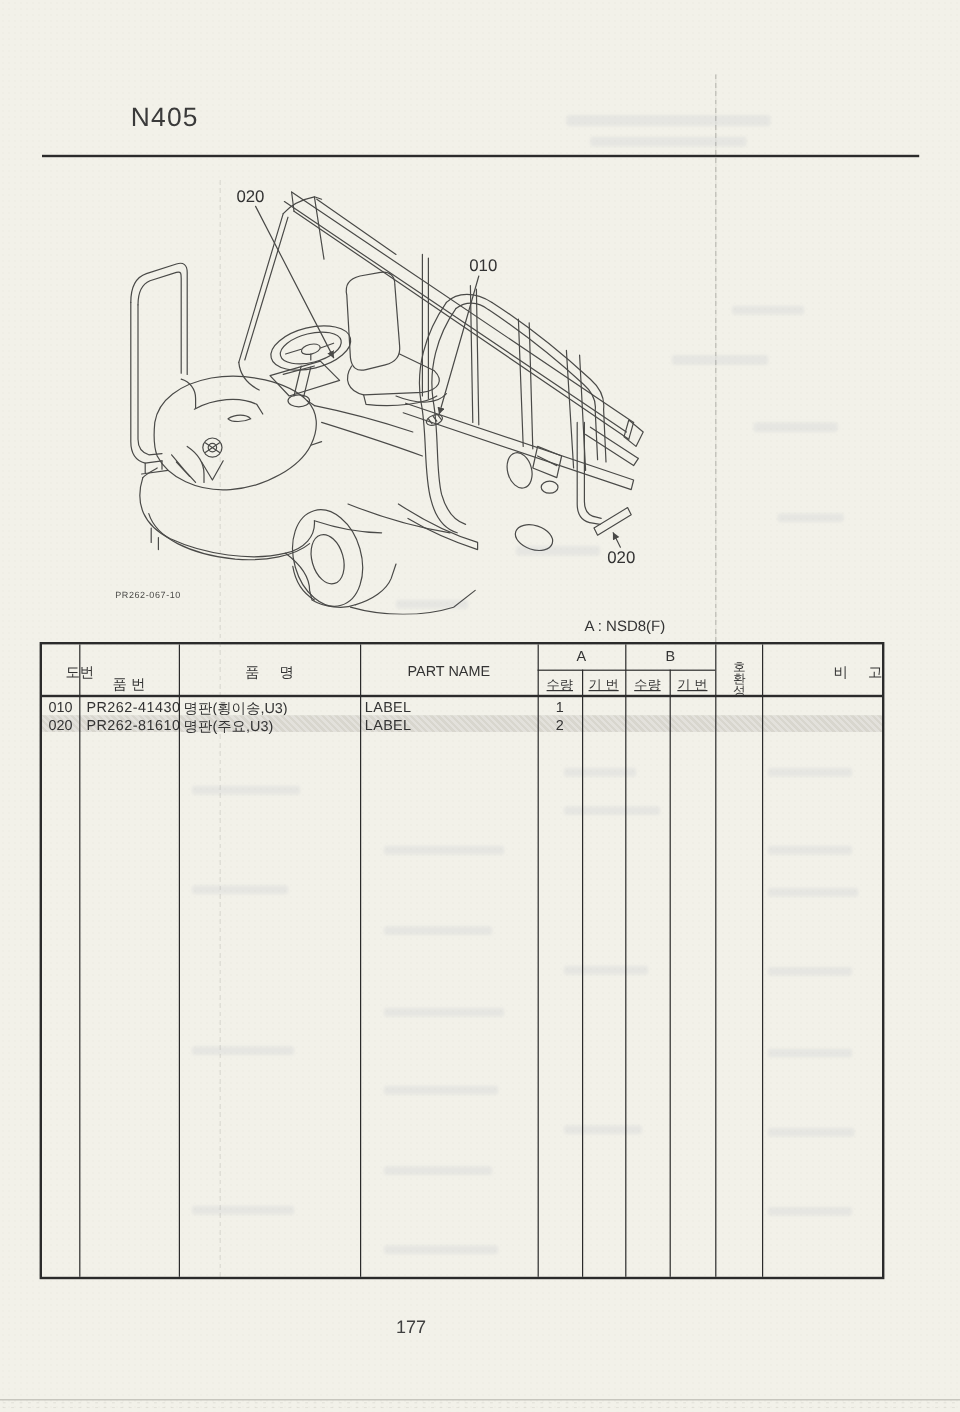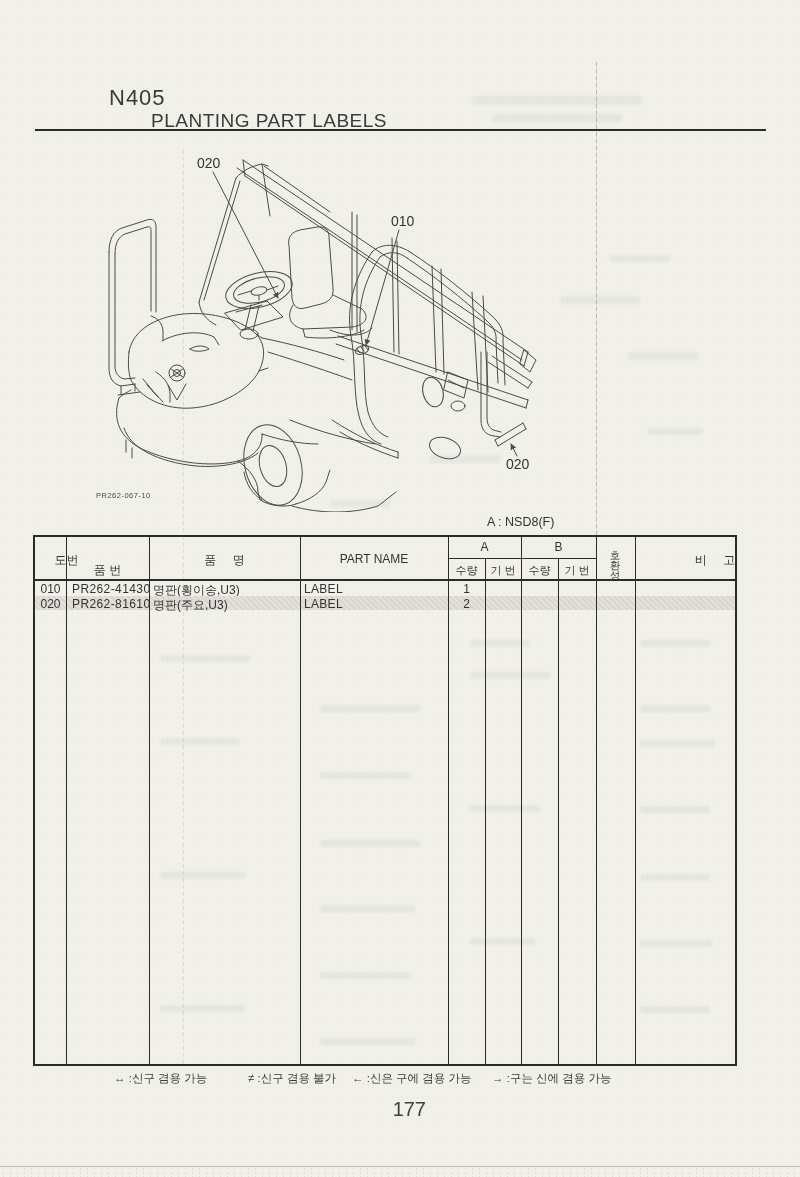--- a/index.html
+++ b/index.html
@@ -19,35 +19,35 @@
   
   .diagram{position:absolute;left:50px;top:140px;width:510px;height:372px;}
   .model-note{position:absolute;left:487px;top:515px;font-size:12.5px;color:#333;}
   
   .tbl{position:absolute;left:33px;top:535px;width:704px;height:531px;border:2px solid #2b2b2b;box-sizing:border-box;}
   .vl{position:absolute;top:0;bottom:0;width:1px;background:#2b2b2b;z-index:3;}
   .vl.sub{top:21px;}
   .hl{position:absolute;height:1px;background:#2b2b2b;z-index:3;}
   .hl.head{left:0;right:0;top:42px;height:2px;}
   .hcell{position:absolute;font-size:12px;color:#333;text-align:center;z-index:4;}
-  .hcell.small{font-size:11px;}
+  .hcell.small{font-size:11px;text-decoration:underline;}
   .compat{position:absolute;left:561px;top:1px;width:39px;height:41px;display:flex;align-items:center;justify-content:center;
     writing-mode:vertical-rl;text-orientation:upright;font-size:10.5px;letter-spacing:-1px;z-index:4;color:#333;}
   .row{position:absolute;left:0;right:0;height:15px;font-size:12px;z-index:2;color:#333;}
   .row .c{position:absolute;top:1px;}
   .shade{background:#d8d6ce;background-image:repeating-linear-gradient(45deg,rgba(255,255,255,.28) 0 2px,transparent 2px 4px);}
   .c-no{left:0;width:31px;text-align:center;}
   .c-pn{left:37px;letter-spacing:.4px;text-align:right;}
   .c-nm{left:118px;}
   .c-en{left:269px;letter-spacing:.3px;}
   .c-qa{left:413px;width:37px;text-align:center;}
   
   .legend{position:absolute;left:0;top:1071px;width:800px;height:16px;font-size:11.5px;color:#3a3a3a;z-index:4;}
   .legend .item{position:absolute;white-space:pre;}
-  .pageno{position:absolute;left:330px;top:1098px;width:96px;text-align:right;font-size:20px;color:#3f3f3f;}
+  .pageno{position:absolute;left:330px;top:1098px;width:96px;text-align:left;font-size:15px;color:#3f3f3f;}
   
   .g{position:absolute;background:rgba(125,138,165,.10);filter:blur(1.2px);border-radius:2px;z-index:1;}
   .fold1{position:absolute;left:183px;top:150px;width:1px;height:915px;z-index:1;
     background:repeating-linear-gradient(180deg,rgba(100,100,92,.16) 0 4px,transparent 4px 7px);}
   .fold2{position:absolute;left:596px;top:62px;width:1px;height:473px;z-index:1;
     background:repeating-linear-gradient(180deg,rgba(90,90,84,.38) 0 4px,rgba(90,90,84,.10) 4px 7px);}
   .scan-edge{position:absolute;left:0;top:1166px;width:800px;height:1px;background:rgba(110,110,100,.4);}
   .scan-speck{position:absolute;left:0;top:1167px;width:800px;height:10px;
     background-image:radial-gradient(rgba(100,100,90,.25) 1px,transparent 1px);background-size:7px 4px;opacity:.5;}
 </style>
@@ -84,21 +84,20 @@
   <div class="g" style="left:640px;top:874px;width:70px;height:7px"></div>
   <div class="g" style="left:320px;top:905px;width:95px;height:7px"></div>
   <div class="g" style="left:470px;top:938px;width:65px;height:7px"></div>
   <div class="g" style="left:640px;top:940px;width:72px;height:7px"></div>
   <div class="g" style="left:320px;top:972px;width:90px;height:7px"></div>
   <div class="g" style="left:160px;top:1005px;width:85px;height:7px"></div>
   <div class="g" style="left:640px;top:1006px;width:70px;height:7px"></div>
   <div class="g" style="left:320px;top:1038px;width:95px;height:7px"></div>
 
   <div class="t-code">N405</div>
-  <div class="t-en">PLANTING PART LABELS</div>
   <div class="t-rule"></div>
 
   <svg class="diagram" viewBox="50 140 510 372" fill="none" stroke="#4a4a48" stroke-width="1" stroke-linecap="round" stroke-linejoin="round">
     <defs>
       <marker id="arw" markerWidth="7" markerHeight="7" refX="5.5" refY="3" orient="auto">
         <path d="M0,0 L6,3 L0,6 Z" fill="#4a4a48" stroke="none"></path>
       </marker>
     </defs>
 
     <g>
@@ -259,22 +258,16 @@
     <div class="hcell pre" style="left:413px;width:73px;top:3px">A</div>
     <div class="hcell pre" style="left:486px;width:75px;top:3px">B</div>
     <div class="hcell small pre" style="left:413px;width:37px;top:26px">수량</div>
     <div class="hcell small pre" style="left:450px;width:36px;top:26px">기 번</div>
     <div class="hcell small pre" style="left:486px;width:37px;top:26px">수량</div>
     <div class="hcell small pre" style="left:523px;width:38px;top:26px">기 번</div>
     <div class="compat">호환성</div>
     <div class="hcell pre" style="left:628px;width:104px;top:15px">비     고</div>
   </div>
 
-  <div class="legend">
-    <span class="item" style="left:114px"><span>↔</span><span class="pre"> :신구 겸용 가능</span></span>
-    <span class="item" style="left:248px"><span>≠</span><span class="pre"> :신구 겸용 불가</span></span>
-    <span class="item" style="left:352px"><span>←</span><span class="pre"> :신은 구에 겸용 가능</span></span>
-    <span class="item" style="left:492px"><span>→</span><span class="pre"> :구는 신에 겸용 가능</span></span>
-  </div>
 
   <div class="pageno">177</div>
 
 </div>
 
 </body></html>

